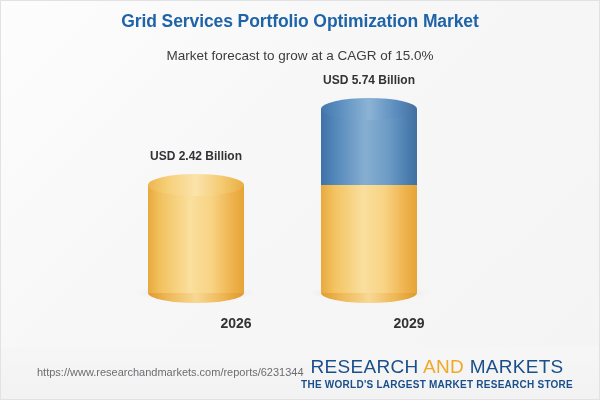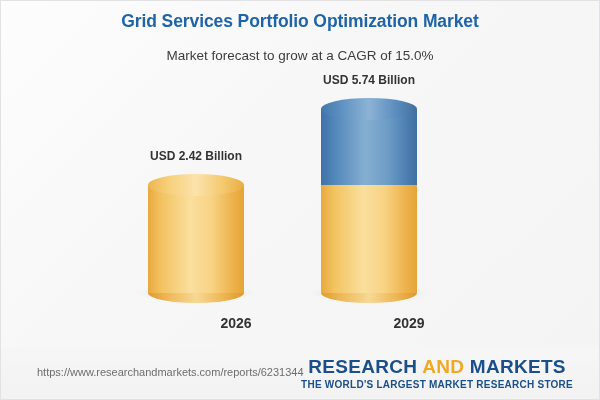--- a/index.html
+++ b/index.html
@@ -162,21 +162,21 @@
     color: #6d6d70;
   }
   .logo {
     position: absolute;
     right: 26px;
     top: 10px;
     text-align: center;
   }
   .logo-main {
     font-size: 19px;
-    font-weight: bold;
+    font-weight: normal;
     letter-spacing: 0.3px;
     color: #1b4f8a;
     line-height: 1.05;
     white-space: nowrap;
   }
   .logo-and { color: #f0a924; }
   .logo-tag {
     margin-top: 2px;
     font-size: 10px;
     font-weight: bold;

